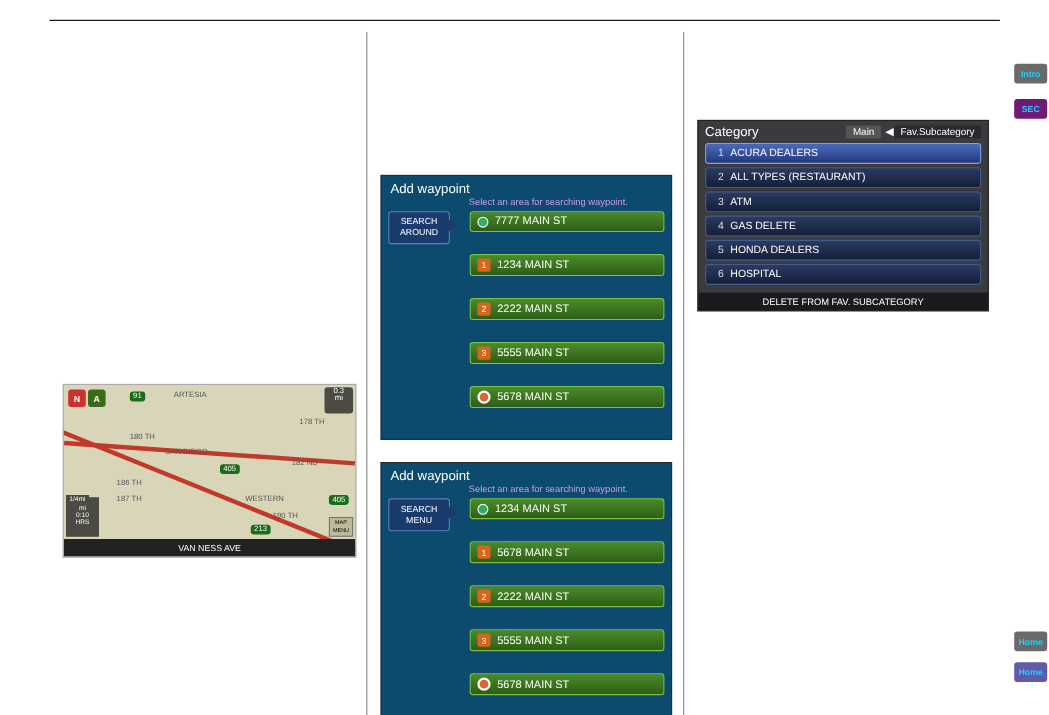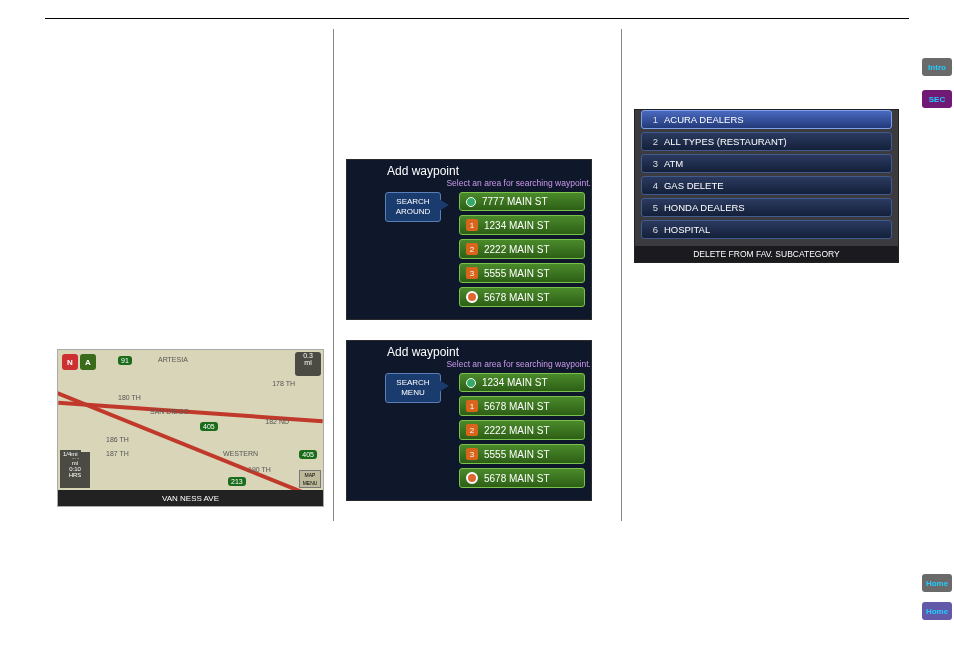--- a/index.html
+++ b/index.html
@@ -25,28 +25,28 @@
   .mapshot .hwy { position: absolute; left:4px; top:4px; width:16px; height:16px; background:#cc3030; border-radius:3px; color:#fff; font-size:8px; font-weight:bold; display:flex; align-items:center; justify-content:center; }
   .mapshot .shield { position:absolute; background:#1a6b1a; color:#fff; font-size:7px; border-radius:3px; padding:1px 3px; }
   .mapshot .lbl { position:absolute; font-size:7px; color:#555; }
   .mapshot .bottombar { position:absolute; bottom:0; left:0; right:0; height:16px; background:#222; color:#fff; font-size:8px; display:flex; align-items:center; justify-content:center; }
   .mapshot .menu { position:absolute; bottom:18px; right:2px; width:22px; height:18px; background:#bdb99b; border:1px solid #777; font-size:5px; text-align:center; line-height:8px; }
   .mapshot .distbox { position:absolute; right:2px; top:2px; width:26px; height:24px; background:#4b4b44; color:#fff; font-size:7px; text-align:center; border-radius:3px; }
   .mapshot .leftbox { position:absolute; left:2px; bottom:18px; width:30px; height:36px; background:#4b4b44; color:#fff; font-size:6px; text-align:center; padding-top:2px; }
   .mapshot .scale { position:absolute; left:2px; bottom:48px; background:#4b4b44; color:#fff; font-size:6px; padding:1px 3px; }
 
   
-  .navshot { width: 246px; background: #0f172a; border: 1px solid #2a2b2c; margin-bottom: 20px; padding-left: 32px; }
+  .navshot { width: 265px; background: #0c4a6e; border: 1px solid #2a2b2c; margin-bottom: 20px; }
   .nav-hdr { color: #fff; font-size: 12px; padding: 4px 8px 0; font-weight: 500; }
-  .nav-sub { color: #c9e; font-size: 8.5px; text-align: right; padding: 0 0 4px; margin-left: 40px; }
+  .nav-sub { color: #c9e; font-size: 8.5px; text-align: center; padding: 0 0 4px; margin-left: 40px; }
   .nav-body { display: flex; padding: 0 6px 8px 6px; gap: 18px; align-items: flex-start; }
   .search-btn { width: 56px; background: #1a3b6d; border: 1px solid #5a7fb7; color: #fff; font-size: 8px; text-align: center; padding: 4px 0; border-radius: 3px; line-height: 10px; position: relative; }
   .search-btn .arrow { position:absolute; right:-9px; top:6px; width:0; height:0; border-top:6px solid transparent; border-bottom:6px solid transparent; border-left:10px solid #1a3b6d; }
   .wp-list  { flex: 1; }
-  .wp-row { background: linear-gradient(#4a8a2a,#2d5f16); border: 1px solid #7bc24a; border-radius: 3px; color: #fff; font-size: 10px; padding: 3px 6px; margin-bottom: 4px; display: flex; align-items: center; gap: 6px; }
+  .wp-row { background: linear-gradient(#4a8a2a,#2d5f16); border: 1px solid #7bc24a; border-radius: 3px; color: #fff; font-size: 10px; padding: 3px 6px; margin-bottom: 20px; display: flex; align-items: center; gap: 6px; }
   .wp-row .num { width: 12px; height: 12px; background: #d9641b; border-radius: 2px; font-size: 8px; display: flex; align-items: center; justify-content: center; }
   .wp-row .pin { width: 12px; height: 12px; background: #d63; border: 2px solid #fff; border-radius: 50%; }
   .wp-row .origin { width: 10px; height: 10px; background: #3a6; border-radius: 50%; border:1px solid #fff; }
 
   
   .catshot { width: 265px; background: #3a3a3f; border: 1px solid #222; }
   .cat-top { display:flex; align-items:center; padding:3px 6px; font-size:10px; color:#fff; }
   .cat-top .title { flex:1; font-size:12px; }
   .cat-top .main  { background:#555; border-radius:2px; padding:1px 6px; font-size:9px; margin-right:4px; }
   .cat-top .fav   { background:#2a2a30; border-radius:2px; padding:1px 6px; font-size:9px; }
@@ -176,20 +176,26 @@
                 <span>5678 MAIN ST</span>
               </div>
           </div>
         </div>
       </div>
     </div>
 
     <div class="col">
       <div style="height:80px"></div>
       <div class="catshot">
+        <div class="cat-top">
+          <span class="title">Category</span>
+          <span class="main">Main</span>
+          <span>◀</span>
+          <span class="fav">Fav.Subcategory</span>
+        </div>
         <div class="cat-list">
           <div class="cat-row sel">
               <span class="n">1</span>
               <span>ACURA DEALERS</span>
             </div>
           <div class="cat-row">
               <span class="n">2</span>
               <span>ALL TYPES (RESTAURANT)</span>
             </div>
           <div class="cat-row">

